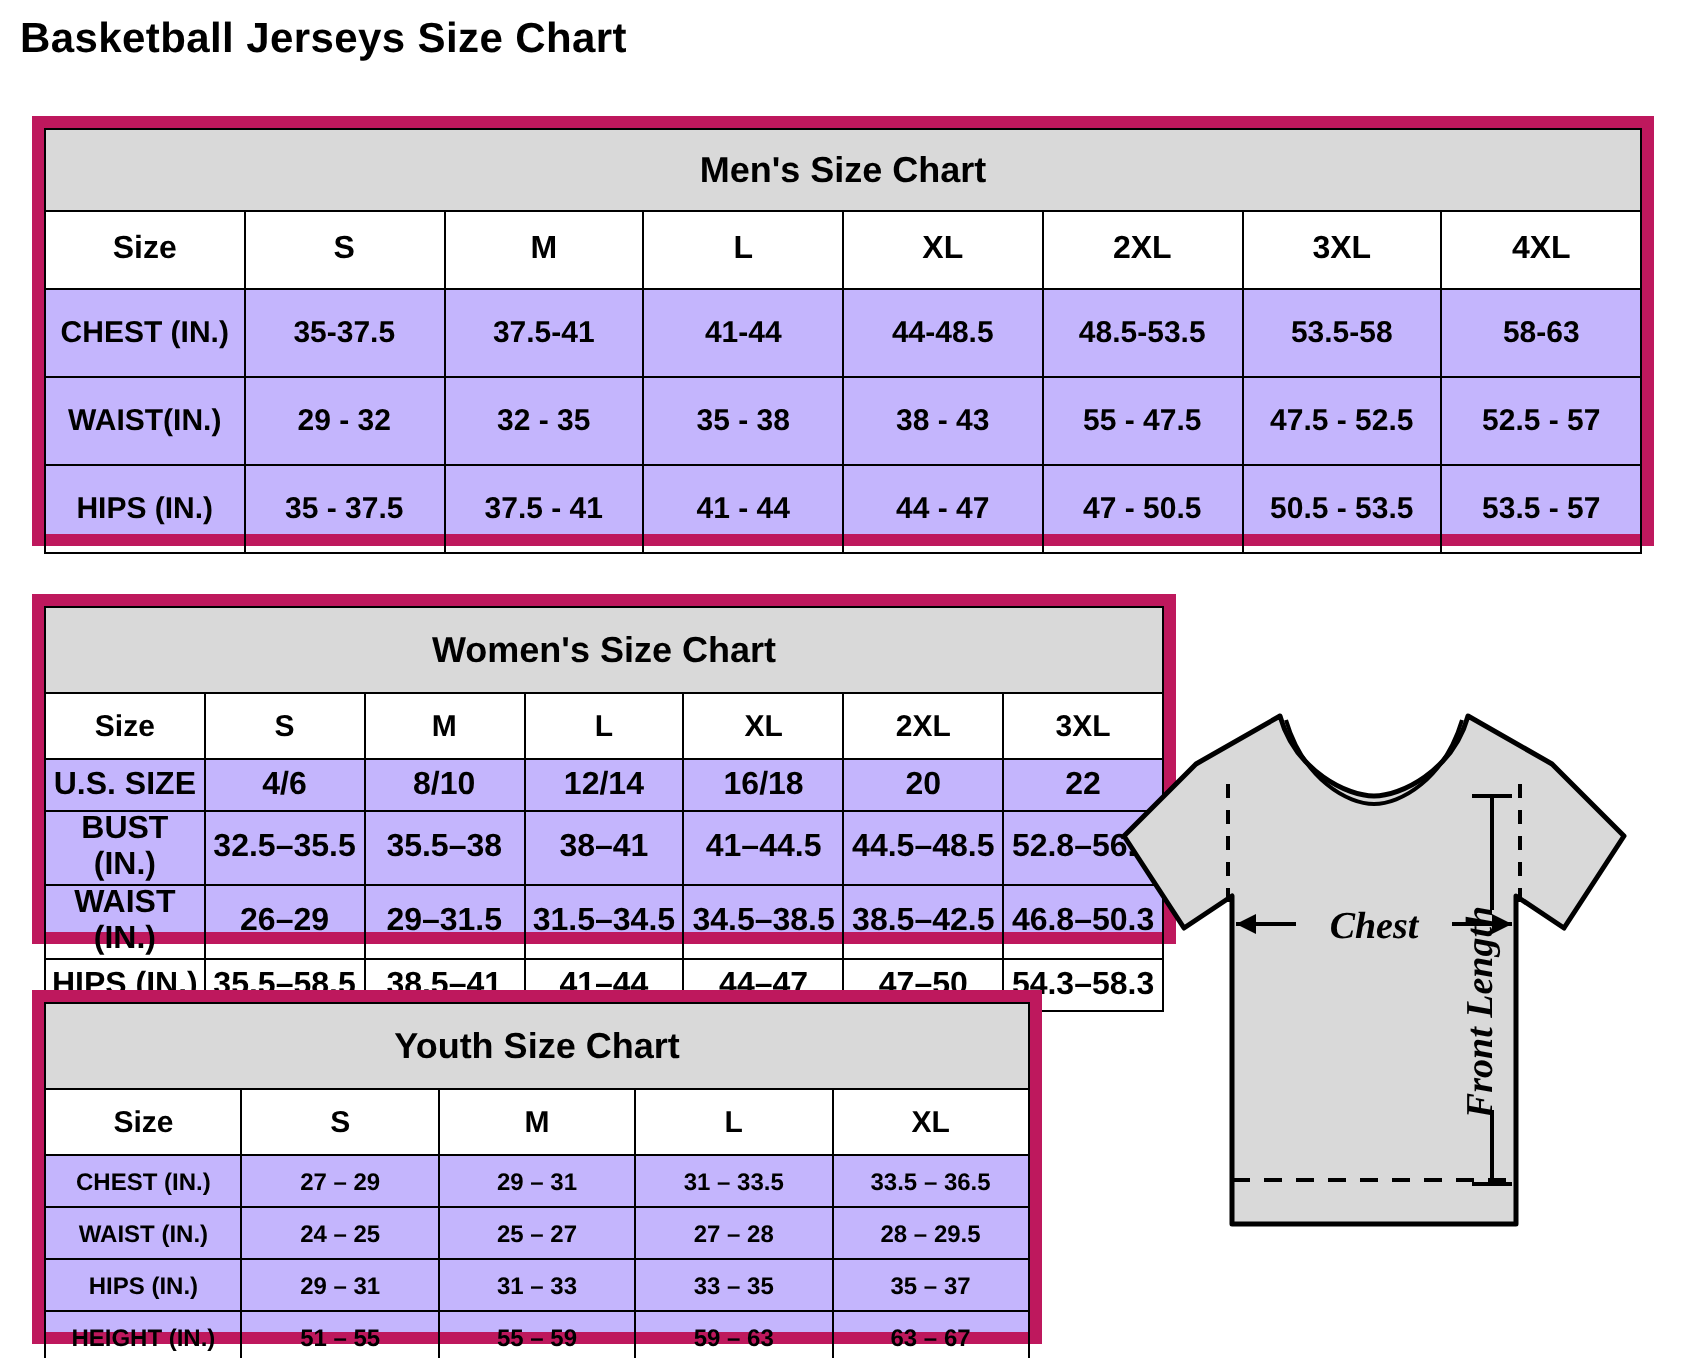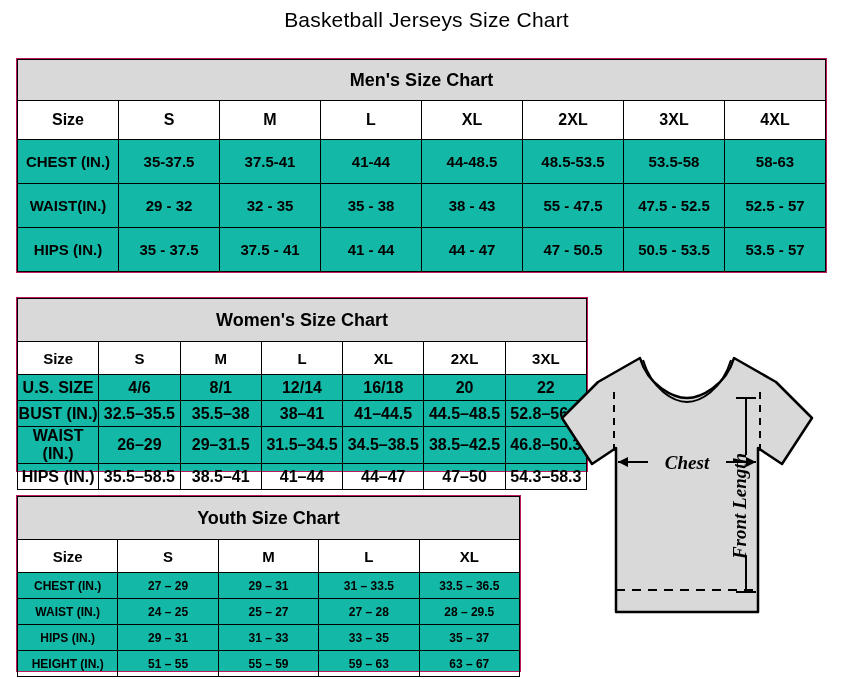--- a/index.html
+++ b/index.html
@@ -9,31 +9,30 @@
   }
   body {
     width: 843px;
     height: 679px;
     font-family: "Liberation Sans", sans-serif;
     color: #000000;
     position: relative;
     overflow: hidden;
   }
   #page-title {
-    text-align: center;
     font-size: 21px;
-    font-weight: normal;
+    font-weight: bold;
     margin: 8px 0 0 10px;
     letter-spacing: 0.2px;
   }
   .chart-block {
     position: absolute;
-    border: 1px solid #be185d;
+    border: 6px solid #be185d;
     box-sizing: border-box;
-    background: #14b8a6;
+    background: #c4b5fd;
   }
   table.size-table {
     border-collapse: collapse;
     width: 100%;
     height: 100%;
     table-layout: fixed;
   }
   table.size-table td, table.size-table th {
     border: 1px solid #000;
     text-align: center;
@@ -159,21 +158,21 @@
         <td>S</td>
         <td>M</td>
         <td>L</td>
         <td>XL</td>
         <td>2XL</td>
         <td>3XL</td>
       </tr>
       <tr class="body-row">
         <td class="row-label">U.S. SIZE</td>
         <td>4/6</td>
-        <td>8/1</td>
+        <td>8/10</td>
         <td>12/14</td>
         <td>16/18</td>
         <td>20</td>
         <td>22</td>
       </tr>
       <tr class="body-row">
         <td class="row-label">BUST (IN.)</td>
         <td>32.5–35.5</td>
         <td>35.5–38</td>
         <td>38–41</td>

